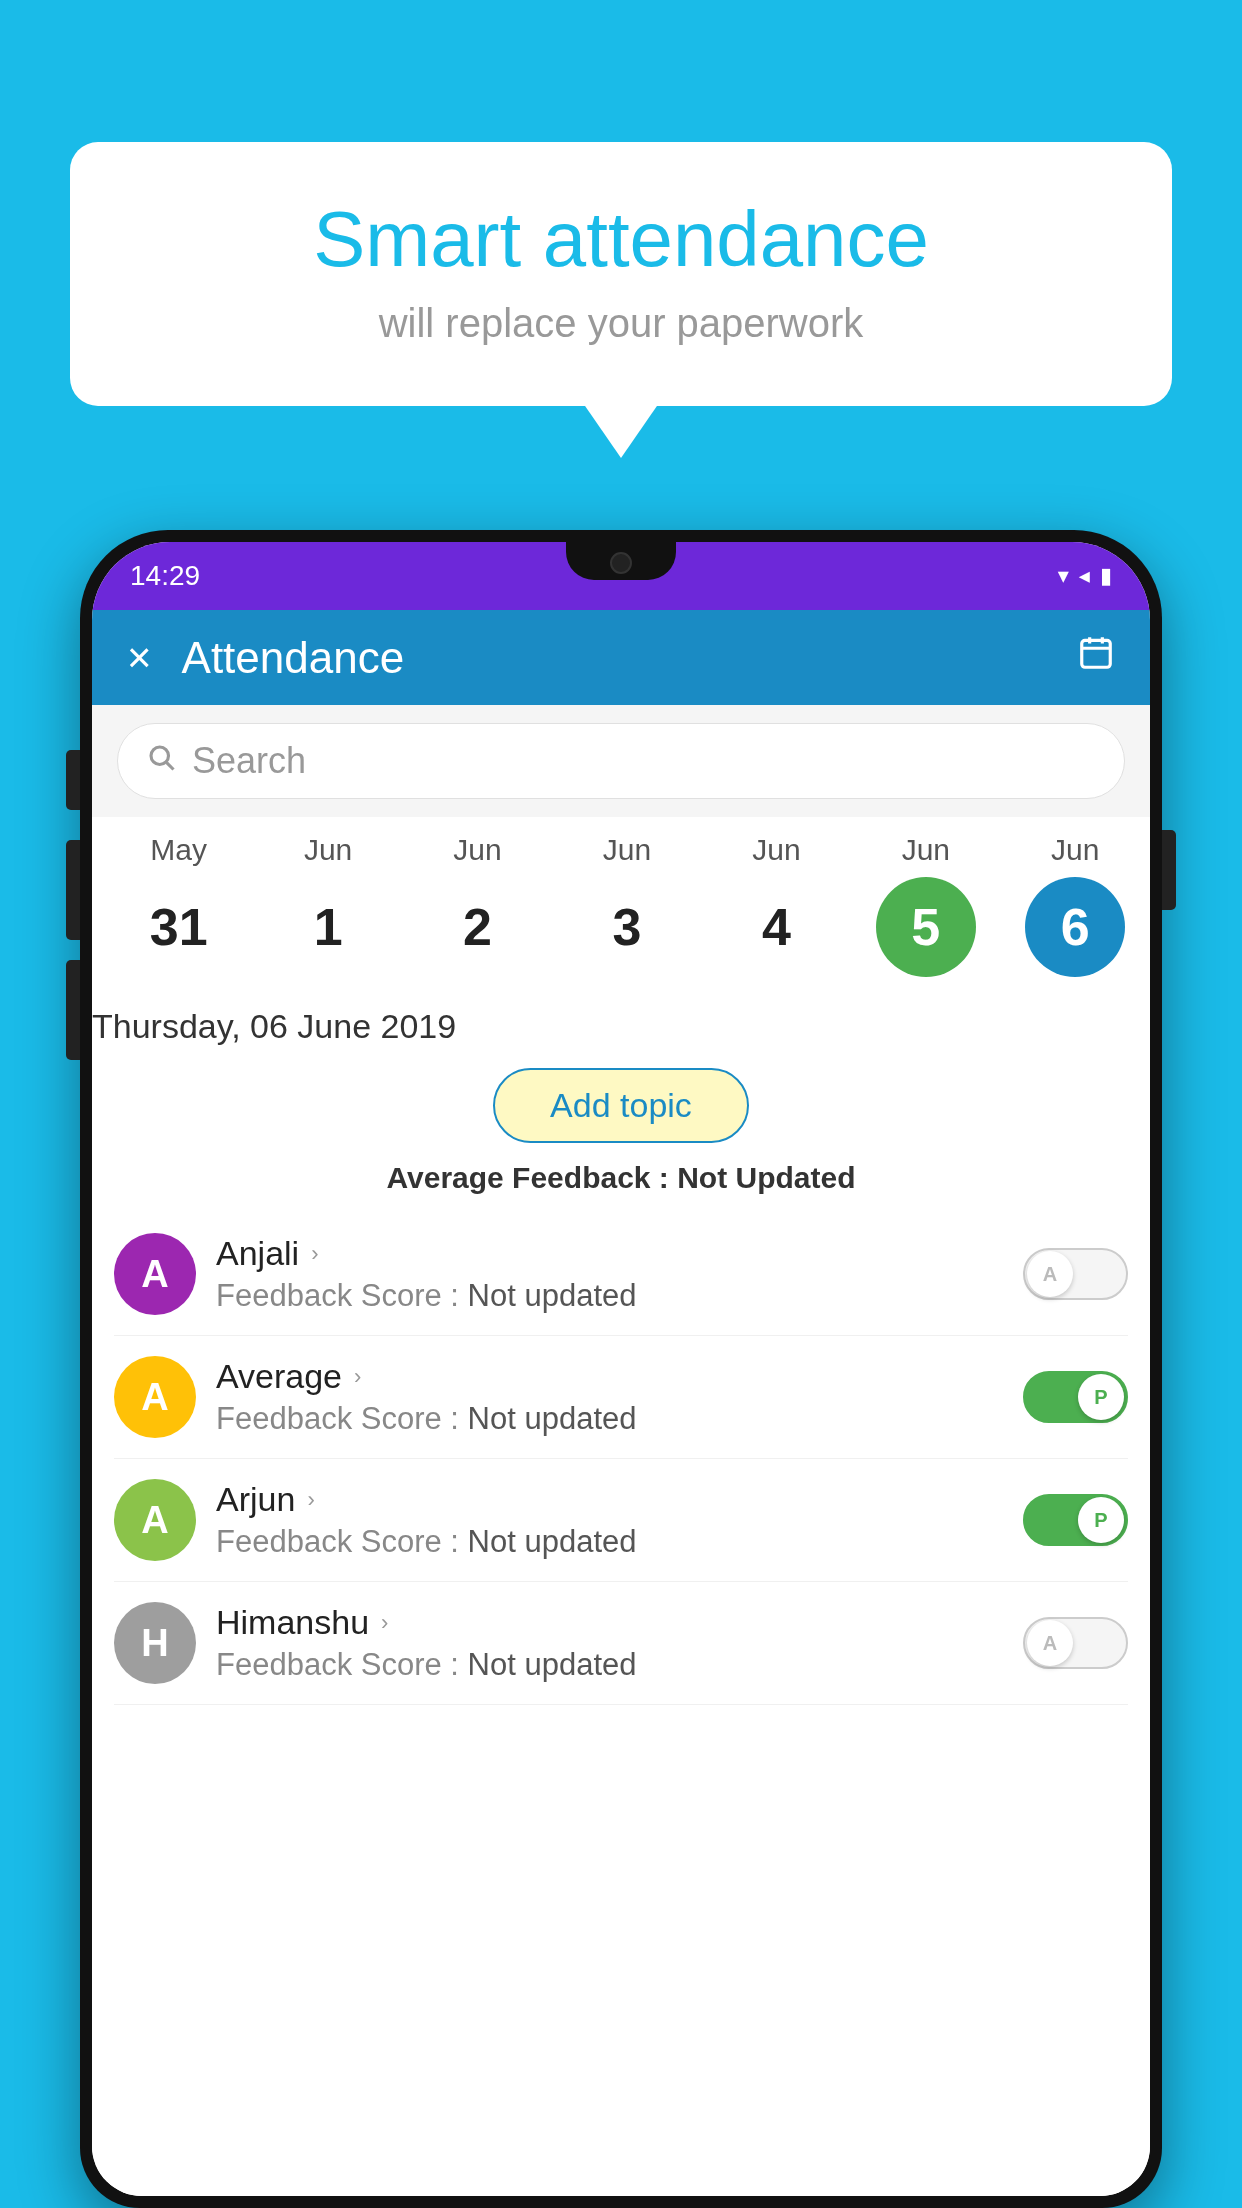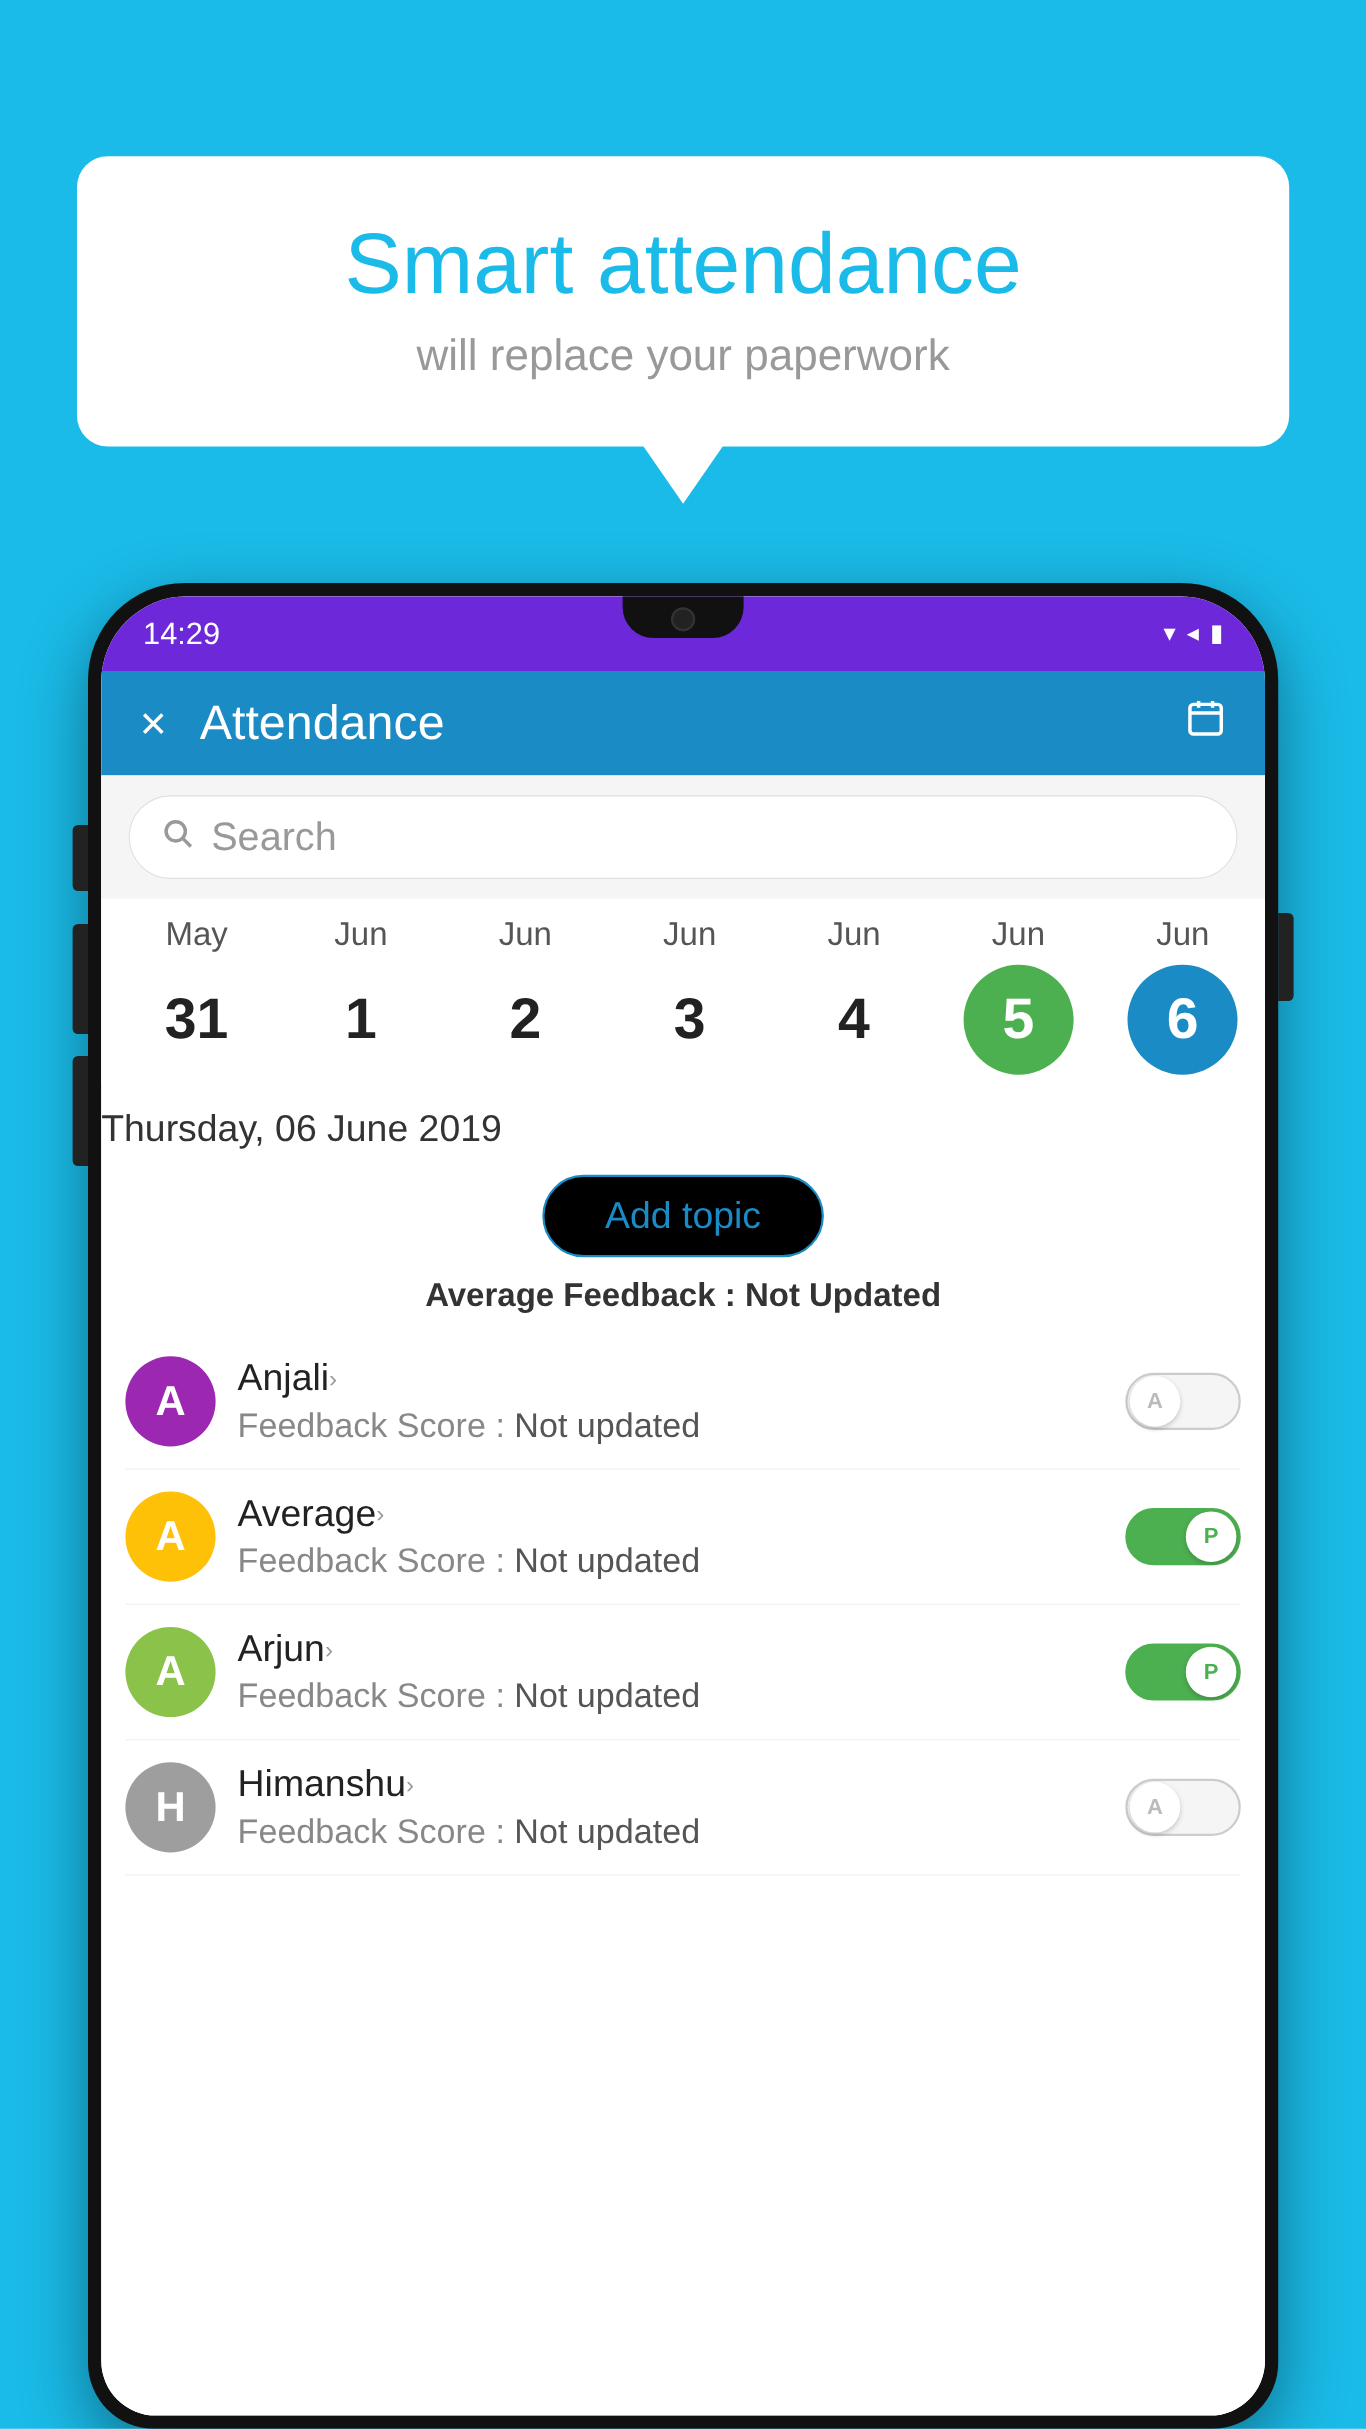--- a/index.html
+++ b/index.html
@@ -230,21 +230,21 @@
       display: flex;
       justify-content: center;
       padding: 10px 0 18px 0;
     }
     .add-topic-btn {
       border: 2px solid #1A8BC4;
       border-radius: 40px;
       padding: 16px 55px;
       color: #1A8BC4;
       font-size: 34px;
-      background: #000000;
+      background: #fef9c3;
       cursor: pointer;
     }
 
     
     .feedback-summary {
       text-align: center;
       font-size: 30px;
       color: #888;
       padding: 0 0 18px 0;
     }
@@ -275,21 +275,21 @@
       font-weight: 700;
       color: white;
       flex-shrink: 0;
     }
     .student-info {
       flex: 1;
     }
     .student-name {
       display: flex;
       align-items: center;
-      gap: 0;
+      gap: 12px;
       font-size: 34px;
       font-weight: 500;
       color: #222;
     }
     .chevron {
       font-size: 22px;
       color: #999;
     }
     .feedback-score {
       font-size: 31px;

